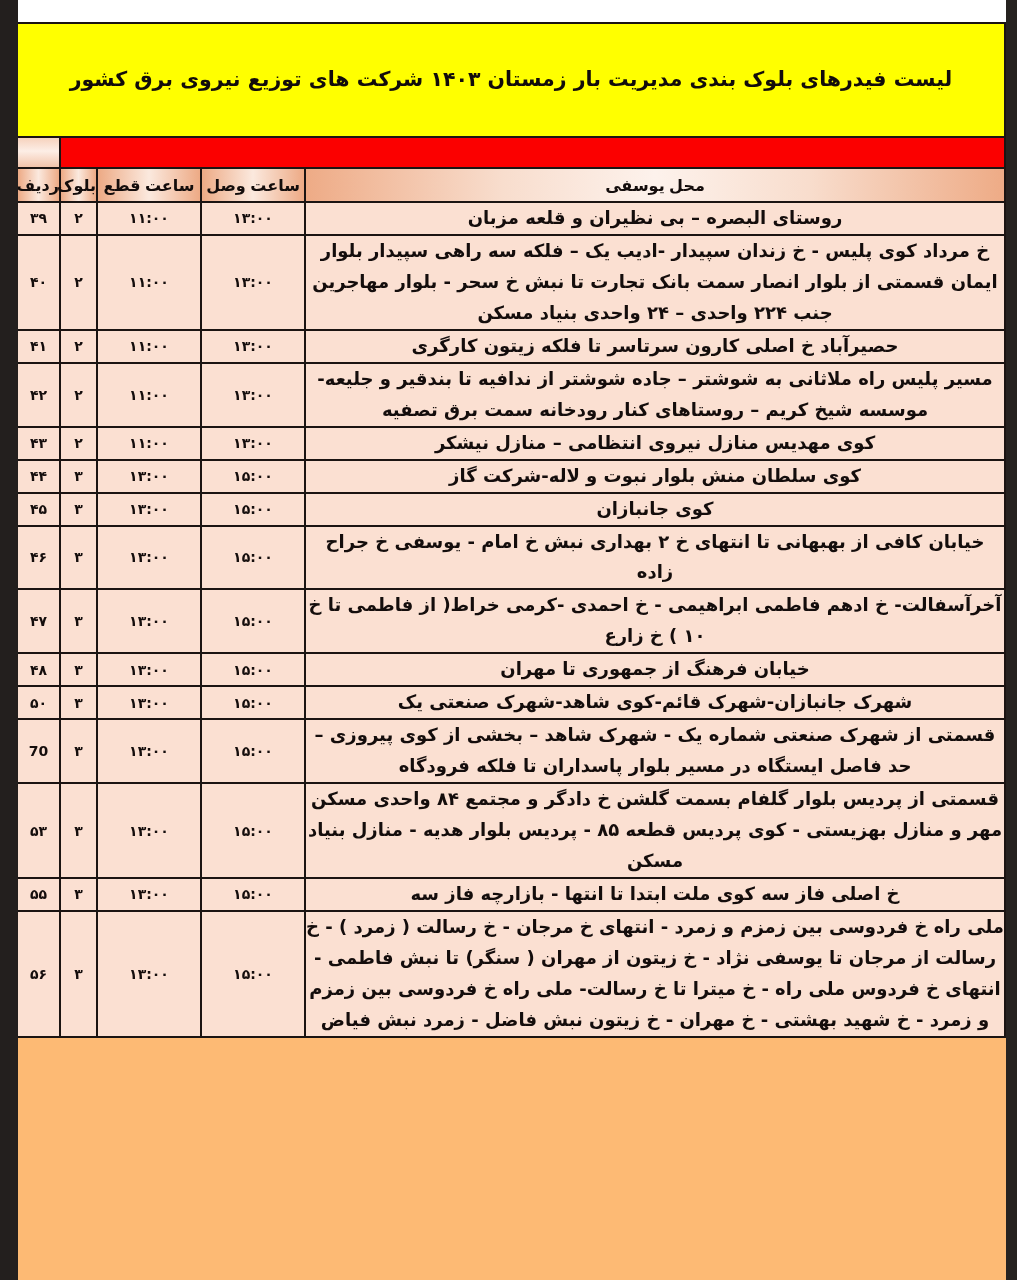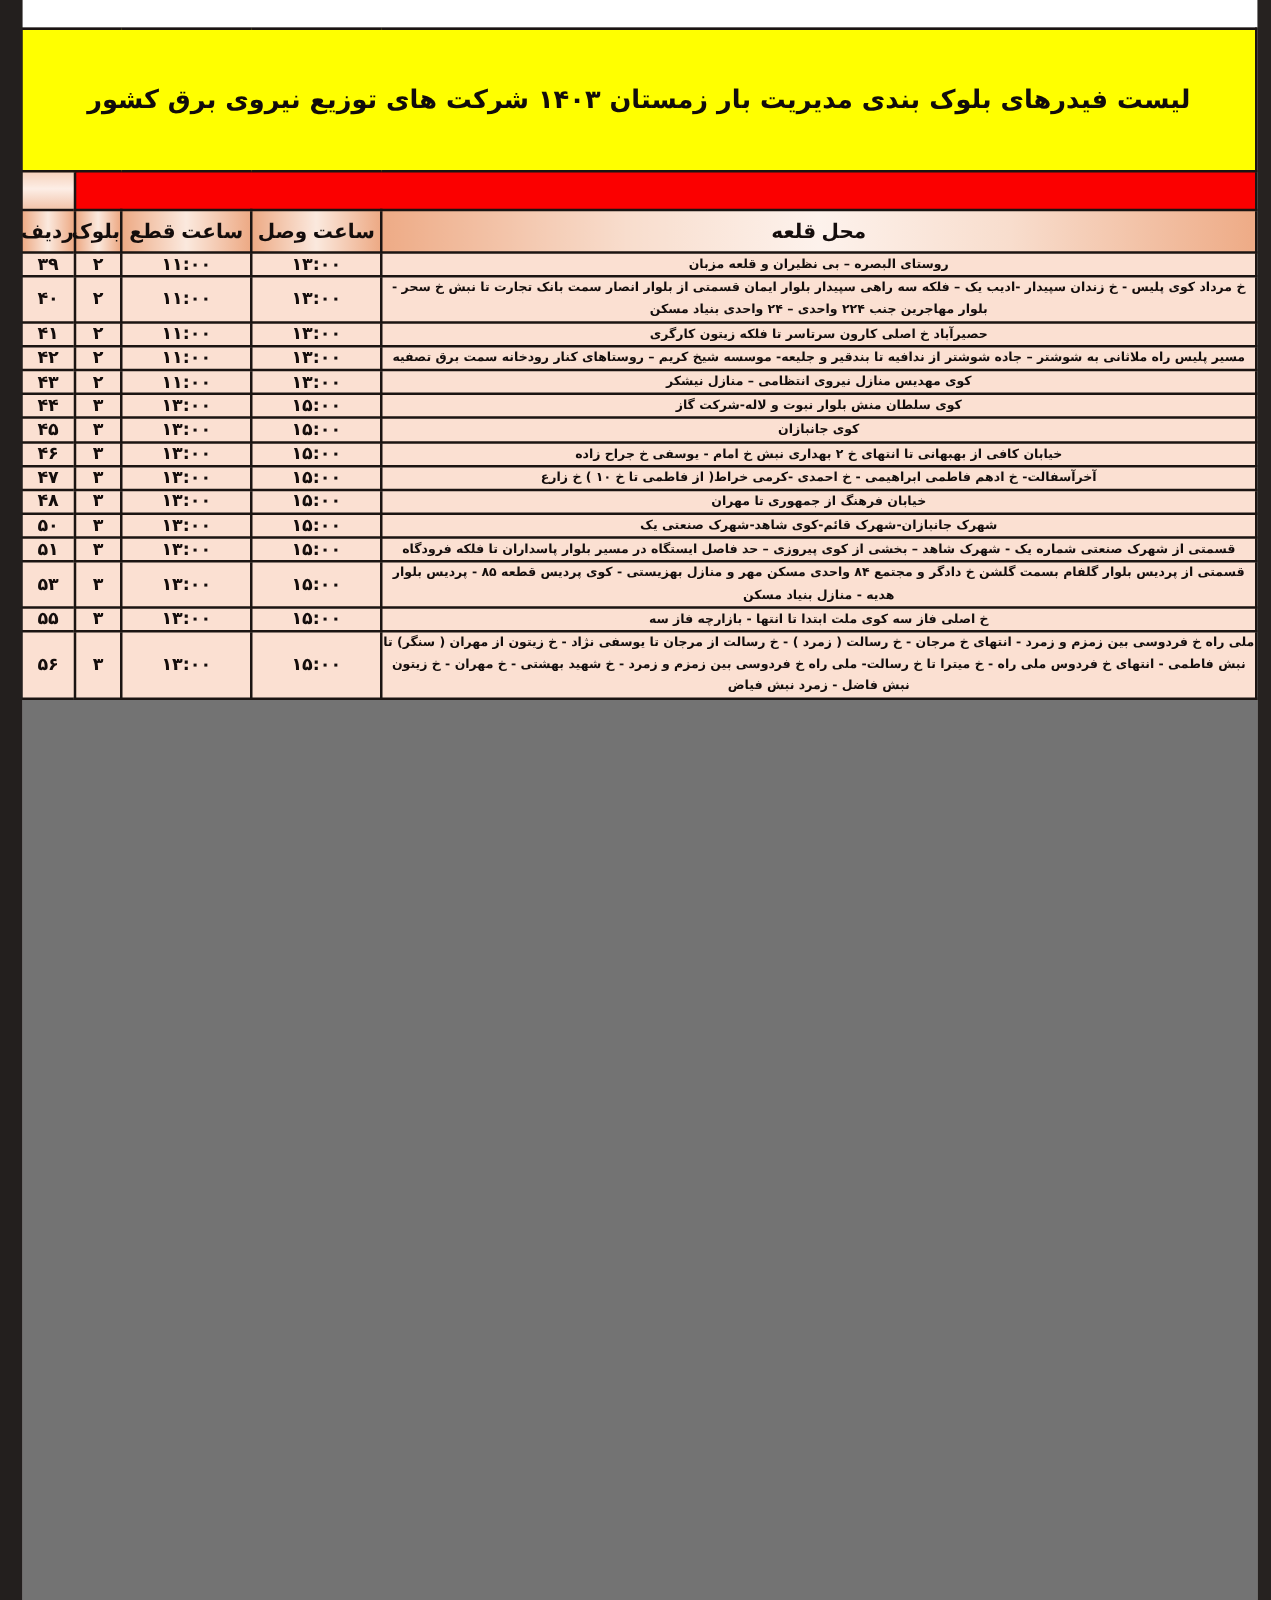--- a/index.html
+++ b/index.html
@@ -31,21 +31,21 @@
     width: 11px;
     height: 1280px;
     background: #262220;
     z-index: 5;
   }
   .sheet {
     position: absolute;
     top: 0; left: 18px;
     width: 988px;
     height: 1280px;
-    background: #737373;
+    background: #fdba74;
   }
   .top-white {
     height: 22px;
     background: #ffffff;
   }
 
   table.outage {
     width: 988px;
     border-collapse: collapse;
     table-layout: fixed;
@@ -94,21 +94,21 @@
   }
   .col-head.narrow {
     background: linear-gradient(90deg,#edaa85 0%, #fbe9de 50%, #edaa85 100%);
   }
 
   
   td.loc {
     background: #fbe0d2;
     text-align: center;
     padding: 9px 14px;
-    font-size: 10px;
+    font-size: 18px;
     font-weight: bold;
     color: #140d0c;
     line-height: 1.72;
     font-family: "DejaVu Sans", "Liberation Sans", sans-serif;
   }
   td.tm, td.blk, td.idx {
     background: #fbe0d2;
     text-align: center;
     font-size: 14px;
     font-weight: bold;
@@ -144,21 +144,21 @@
       <tr>
         <td class="title-cell" colspan="5">
           <div class="title-text">لیست فیدرهای بلوک بندی مدیریت بار زمستان ۱۴۰۳ شرکت های توزیع نیروی برق کشور</div>
         </td>
       </tr>
       <tr>
         <td class="red-band" colspan="4"></td>
         <td class="red-band-corner"></td>
       </tr>
       <tr>
-        <th class="col-head">محل قلعه</th>
+        <th class="col-head">محل یوسفی</th>
         <th class="col-head narrow">ساعت وصل</th>
         <th class="col-head narrow">ساعت قطع</th>
         <th class="col-head narrow">بلوک</th>
         <th class="col-head narrow">ردیف</th>
       </tr>
     </thead>
 
     <tbody id="table-body">
         <tr>
           <td class="loc">روستای البصره – بی نظیران و قلعه مزبان</td>
@@ -235,21 +235,21 @@
           <td class="tm">۱۵:۰۰</td>
           <td class="tm">۱۳:۰۰</td>
           <td class="blk">۳</td>
           <td class="idx">۵۰</td>
         </tr>
         <tr>
           <td class="loc">قسمتی از شهرک صنعتی شماره یک - شهرک شاهد – بخشی از کوی پیروزی – حد فاصل ایستگاه در مسیر بلوار پاسداران تا فلکه فرودگاه</td>
           <td class="tm">۱۵:۰۰</td>
           <td class="tm">۱۳:۰۰</td>
           <td class="blk">۳</td>
-          <td class="idx">۵۱</td>
+          <td class="idx">70</td>
         </tr>
         <tr>
           <td class="loc">قسمتی از پردیس بلوار گلفام بسمت گلشن خ دادگر و مجتمع ۸۴ واحدی مسکن مهر و منازل بهزیستی - کوی پردیس قطعه ۸۵ - پردیس بلوار هدیه - منازل بنیاد مسکن</td>
           <td class="tm">۱۵:۰۰</td>
           <td class="tm">۱۳:۰۰</td>
           <td class="blk">۳</td>
           <td class="idx">۵۳</td>
         </tr>
         <tr>
           <td class="loc">خ اصلی فاز سه کوی ملت ابتدا تا انتها - بازارچه فاز سه</td>

